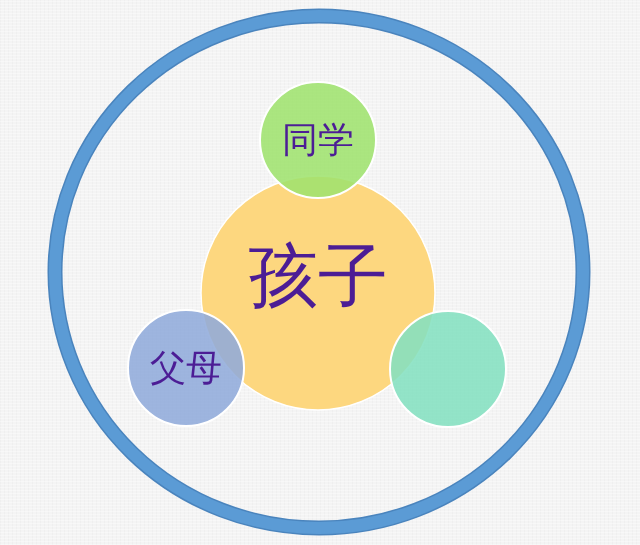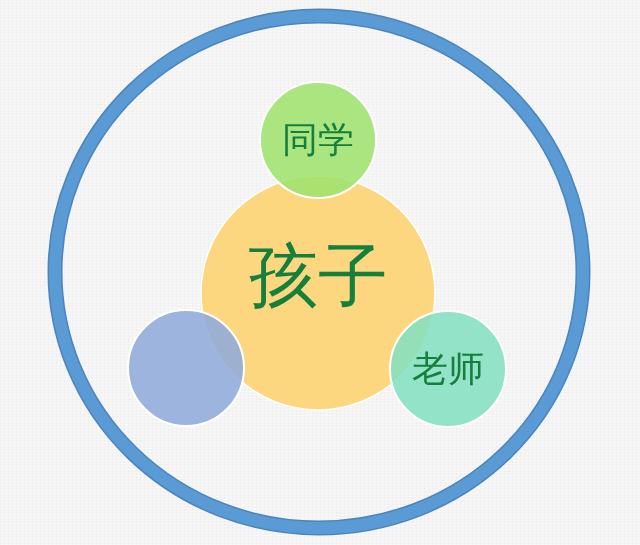--- a/index.html
+++ b/index.html
@@ -19,21 +19,21 @@
     }
     #stage {
       position: absolute;
       left: 0; top: 0;
       width: 640px; height: 545px;
     }
     .label {
       position: absolute;
       transform: translate(-50%, -50%);
       white-space: nowrap;
-      color: #15803d;
+      color: #4c1d95;
       line-height: 1;
       letter-spacing: 0px;
     }
     .label.center { font-size: 70px; }
     .label.small { font-size: 36px; }
   </style>
 </head>
 <body style="background-color: rgb(244, 244, 244);">
 
 <div id="stage">
@@ -44,14 +44,14 @@
 
     <circle id="c-center" stroke="#ffffff" stroke-width="1.5" cx="318" cy="293" r="117" fill="#fdd77f"></circle>
 
     <circle id="c-0" stroke="#ffffff" stroke-width="2" cx="318" cy="140" r="58" fill="#9fe36e" fill-opacity="0.88"></circle>
     <circle id="c-1" stroke="#ffffff" stroke-width="2" cx="186" cy="368" r="58" fill="#91abdb" fill-opacity="0.88"></circle>
     <circle id="c-2" stroke="#ffffff" stroke-width="2" cx="448" cy="369" r="58" fill="#84e0c0" fill-opacity="0.88"></circle>
   </svg>
 
   <div class="label center" id="l-center" style="left: 318px; top: 276px;">孩子</div>
   <div class="label small" id="l-0" style="left: 318px; top: 140px;">同学</div>
-  <div class="label small" id="l-2" style="left: 448px; top: 369px;">老师</div>
+  <div class="label small" id="l-1" style="left: 186px; top: 368px;">父母</div>
 </div>
 
 </body></html>

